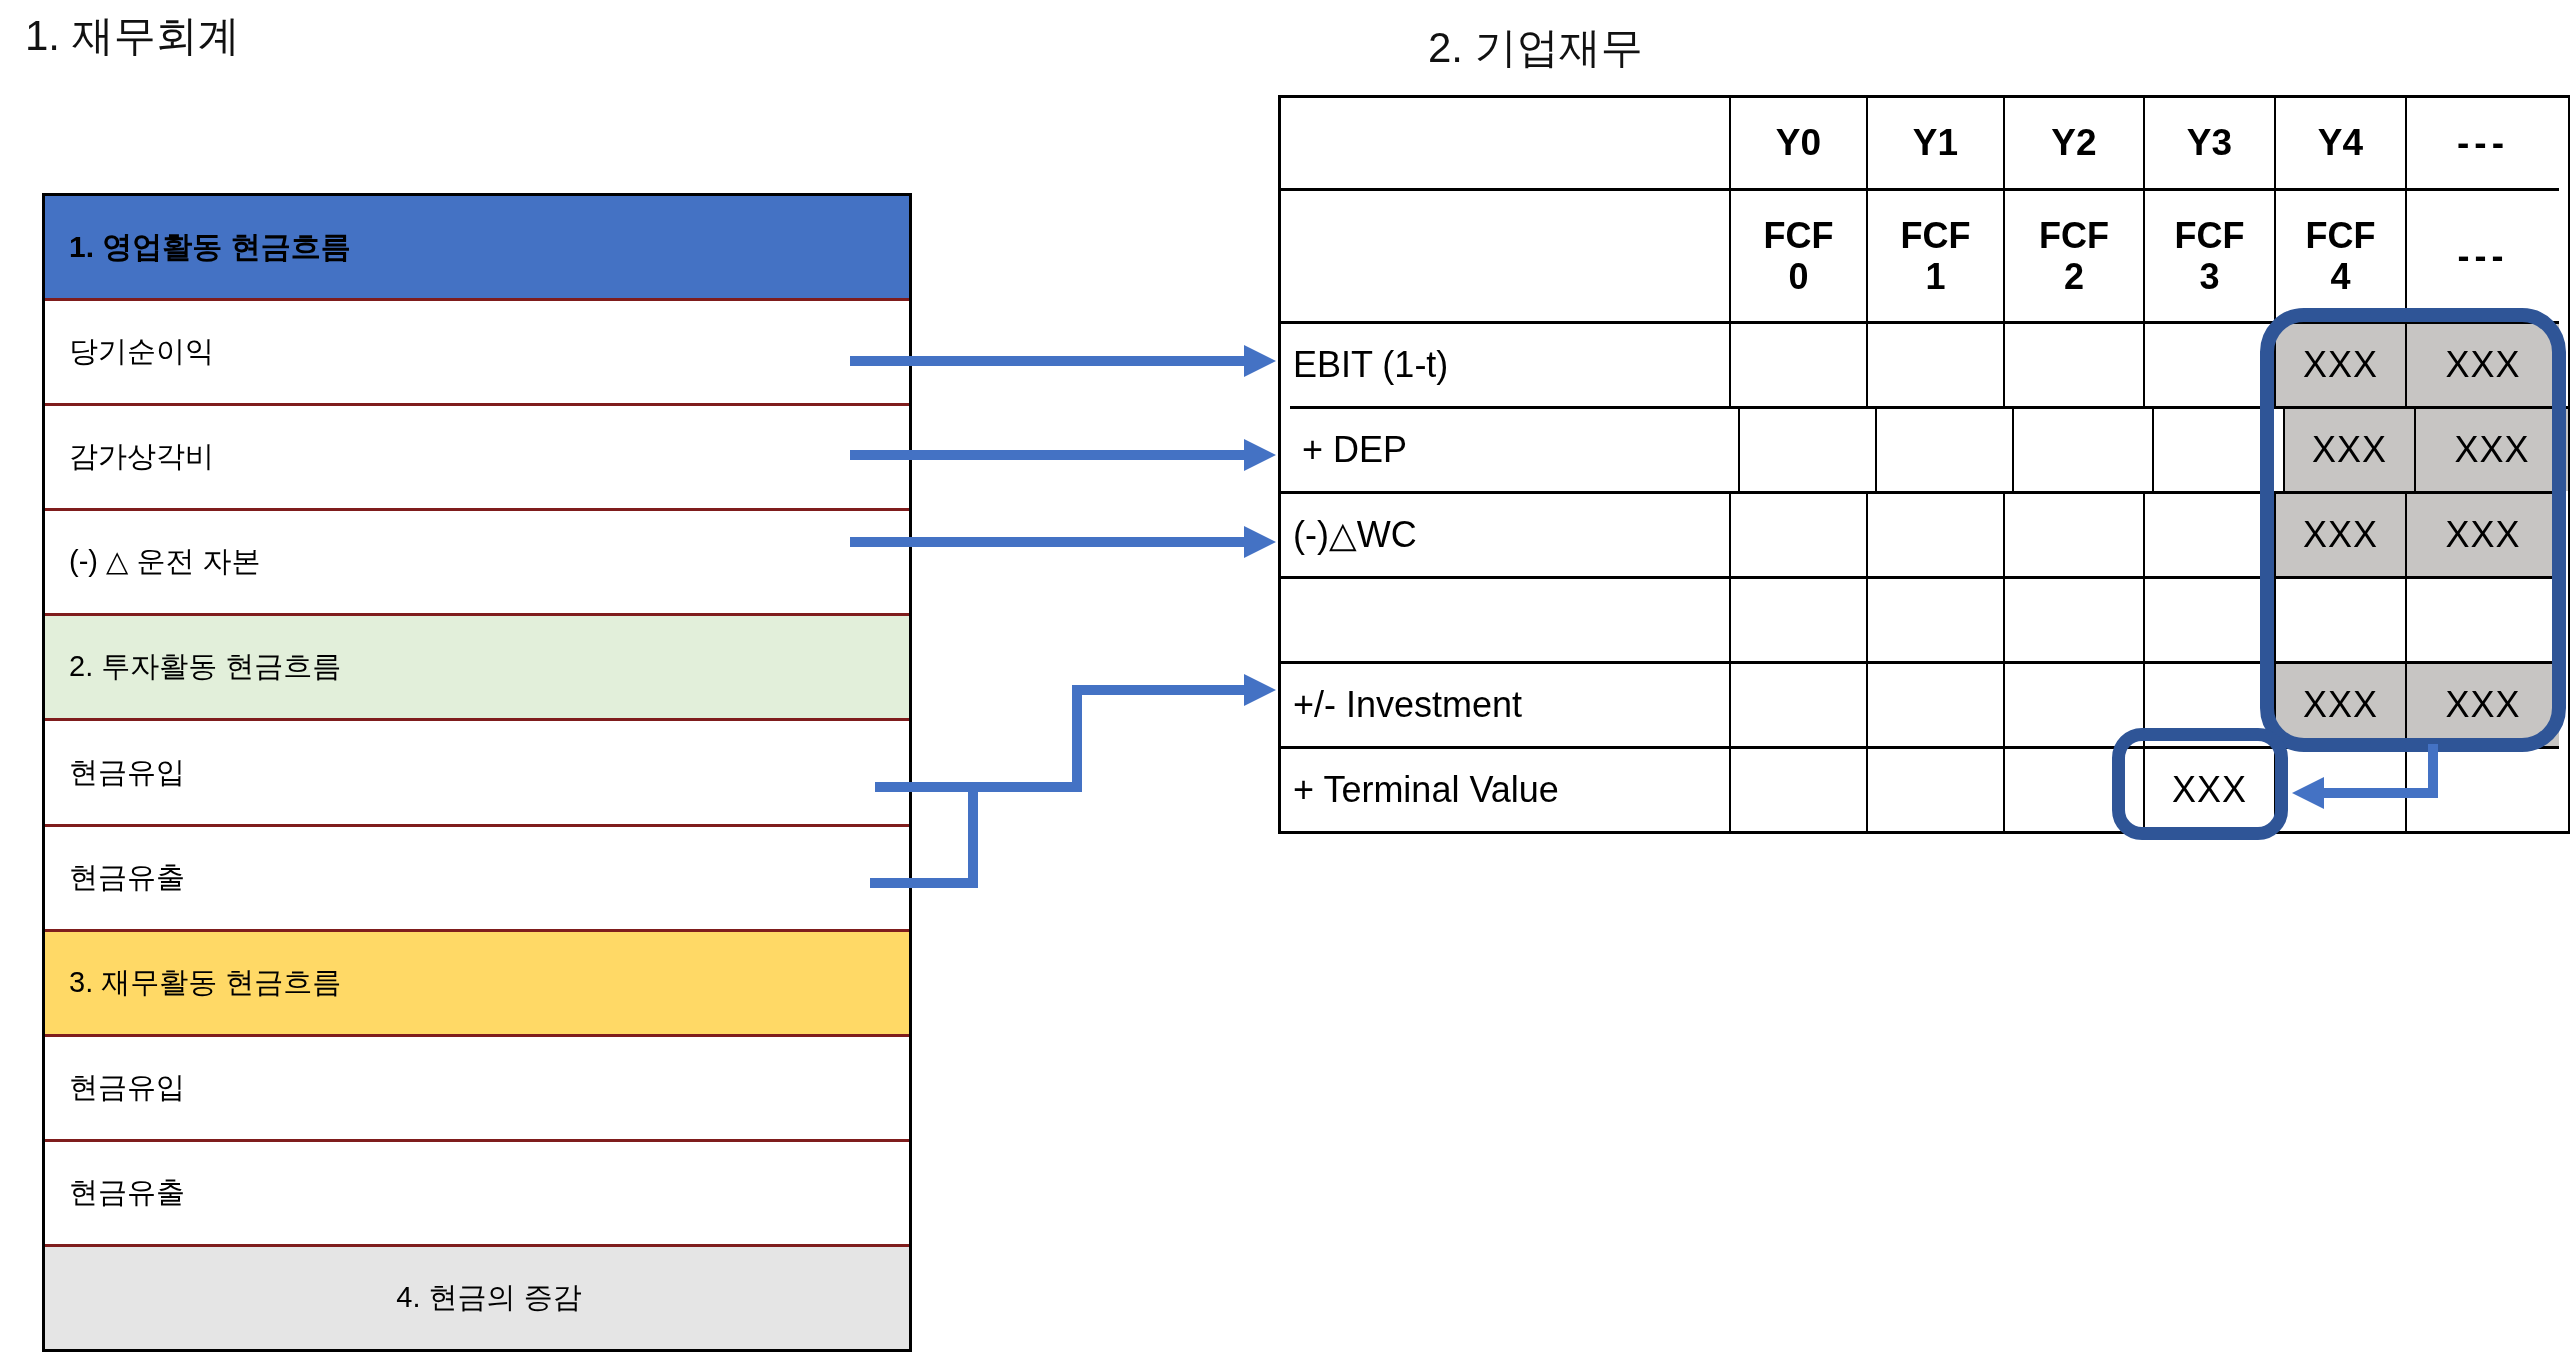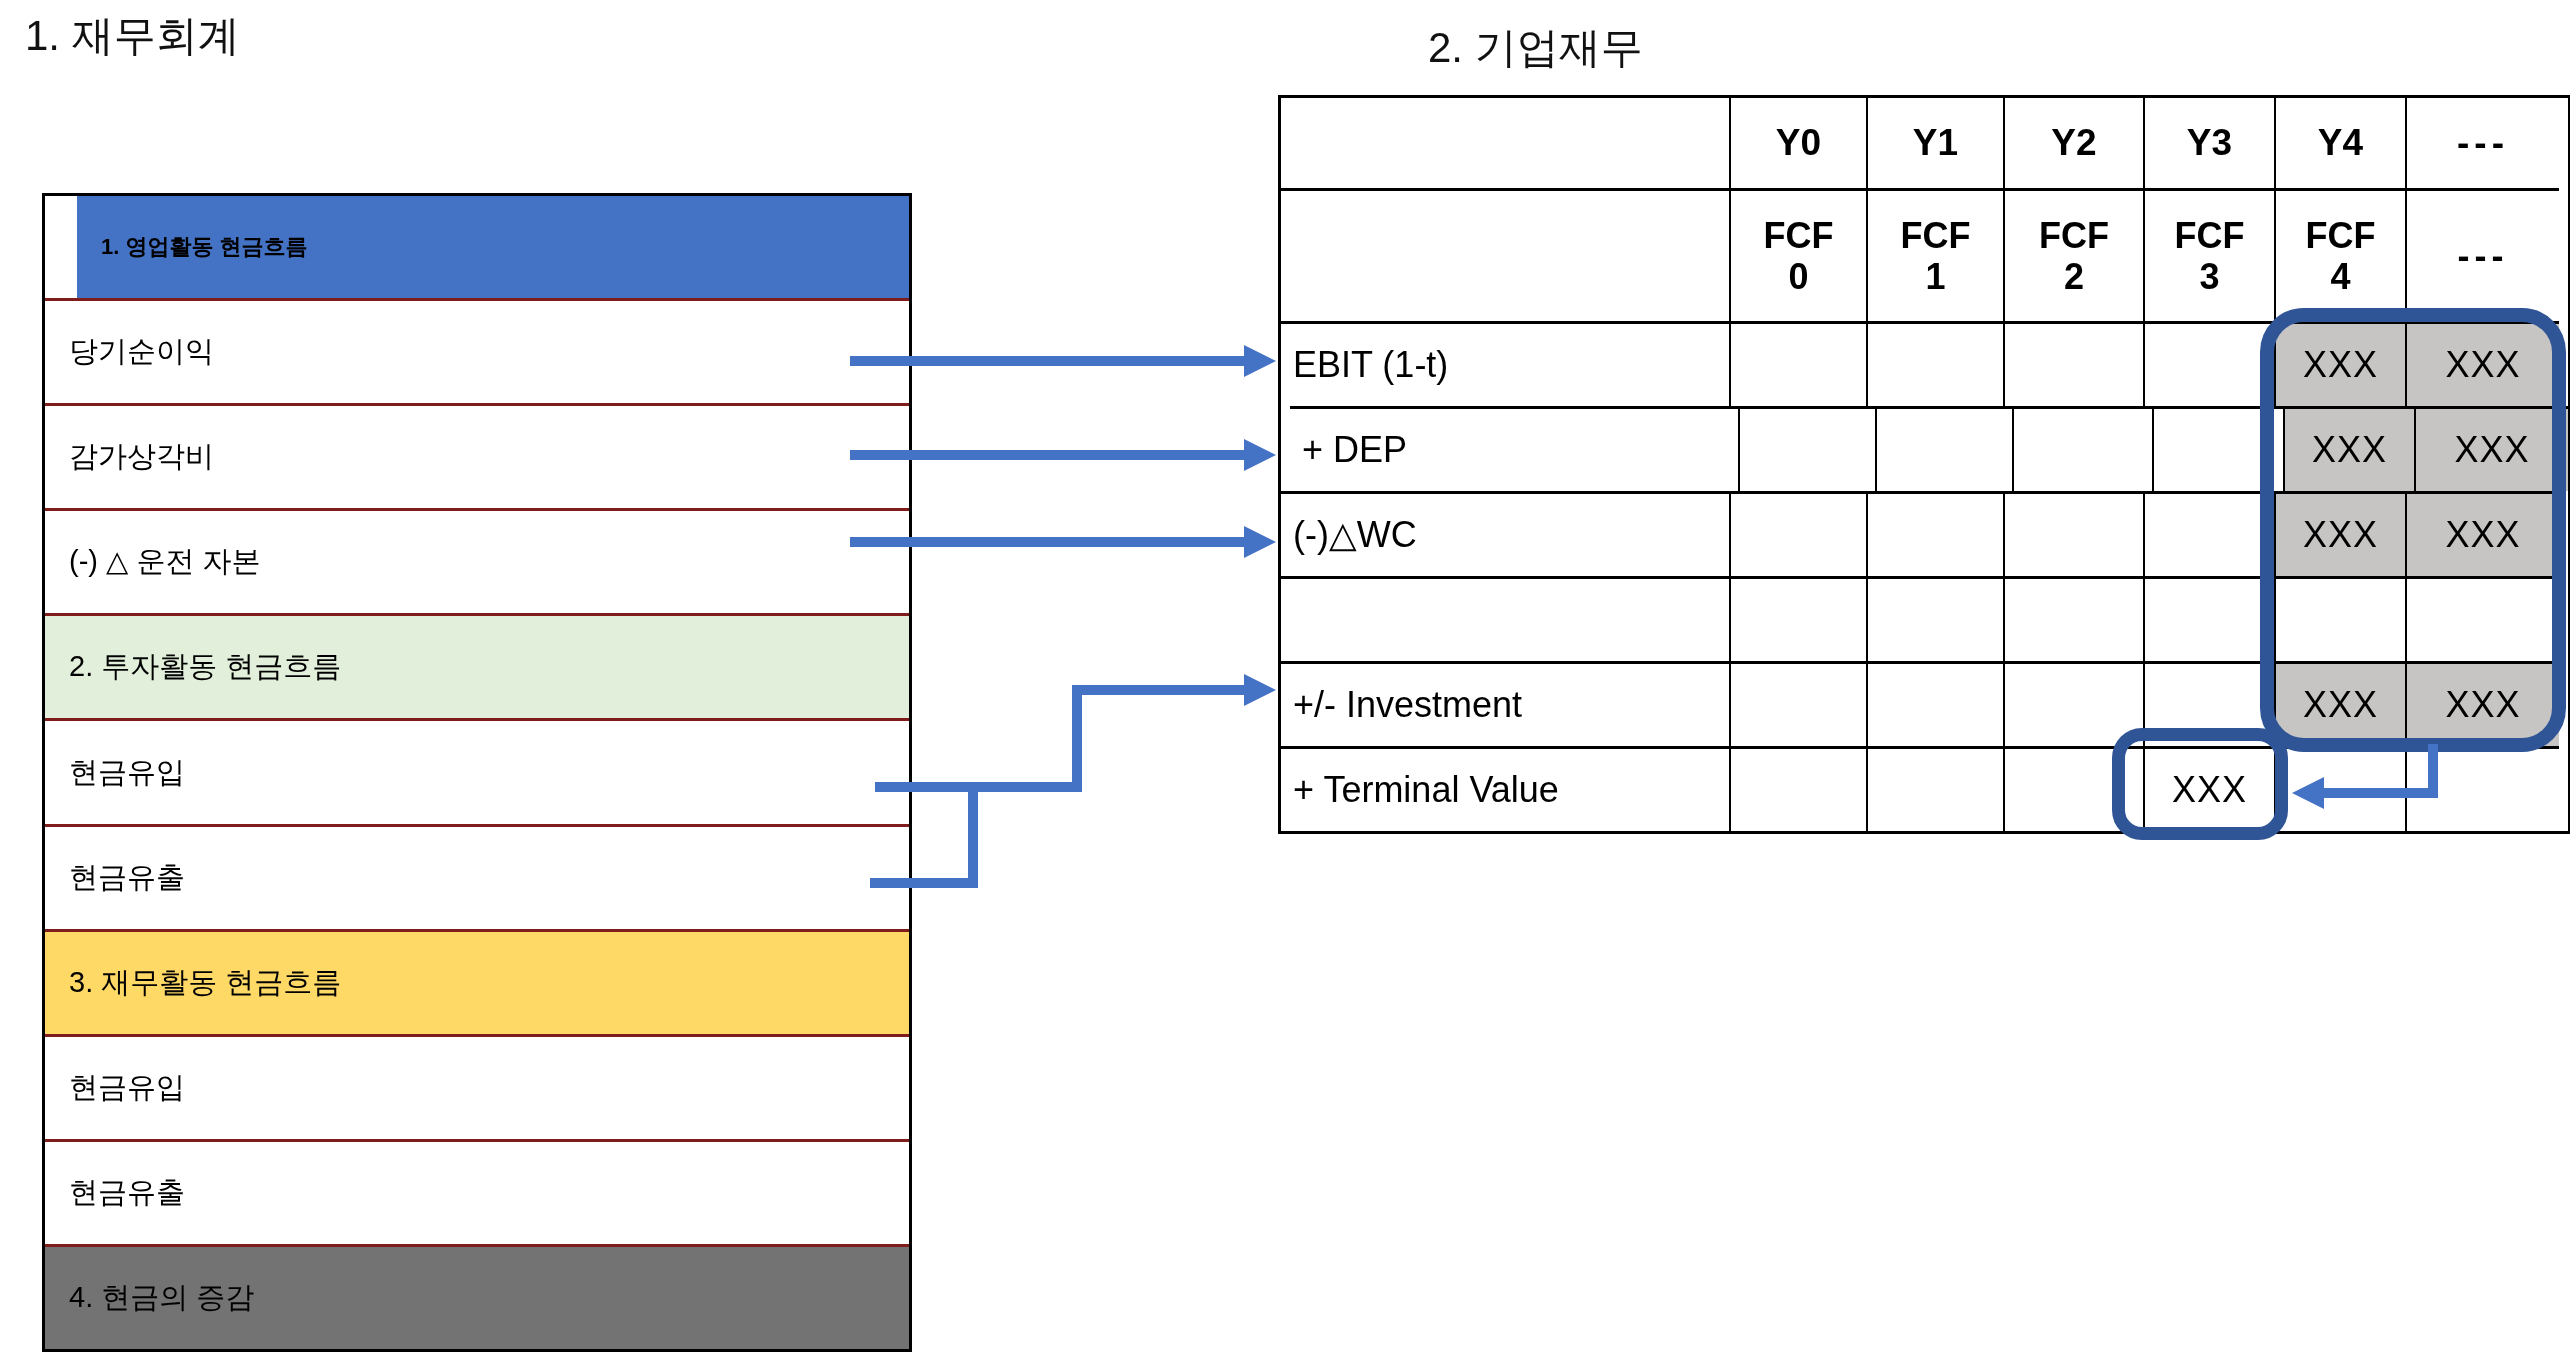--- a/index.html
+++ b/index.html
@@ -9,21 +9,21 @@
   }
   .title{position:absolute;font-size:42px;color:#111;white-space:nowrap;}
 
   
   #fa-table{
     position:absolute;left:42px;top:193px;width:870px;height:1159px;
     border:3px solid #000;box-sizing:border-box;display:flex;flex-direction:column;
   }
   .fa-row{flex:1;display:flex;align-items:center;padding-left:24px;font-size:29px;box-sizing:border-box;}
   .fa-row + .fa-row{border-top:3px solid #7f1d1d;}
-  .fa-row.bold{font-weight:bold;font-size:22px;margin-left:32px;}
+  .fa-row.bold{font-weight:bold;font-size:30px;}
 
   
   #cf-table{
     position:absolute;left:1278px;top:95px;
     border:3px solid #000;box-sizing:border-box;background:#fff;
   }
   .cf-row{display:flex;}
   .cf-row + .cf-row .cf-cell{border-top:3px solid #000;}
   .cf-cell{
     box-sizing:border-box;display:flex;align-items:center;justify-content:center;
@@ -84,21 +84,21 @@
       </div>
       <div class="fa-row" style="background: rgb(255, 217, 102);">
         <span>3. 재무활동 현금흐름</span>
       </div>
       <div class="fa-row" style="background: rgb(255, 255, 255);">
         <span>현금유입</span>
       </div>
       <div class="fa-row" style="background: rgb(255, 255, 255);">
         <span>현금유출</span>
       </div>
-      <div class="fa-row" style="background: #737373;">
+      <div class="fa-row" style="background: #e5e5e5; justify-content: center;">
         <span>4. 현금의 증감</span>
       </div>
     </div>
 
   <div id="cf-table">
       <div class="cf-row">
         <div class="cf-cell label" style="width: 448px; height: 90px;"></div>
         <div class="cf-cell hdr" style="width: 137px; height: 90px;">Y0</div>
         <div class="cf-cell hdr" style="width: 137px; height: 90px;">Y1</div>
         <div class="cf-cell hdr" style="width: 140px; height: 90px;">Y2</div>

